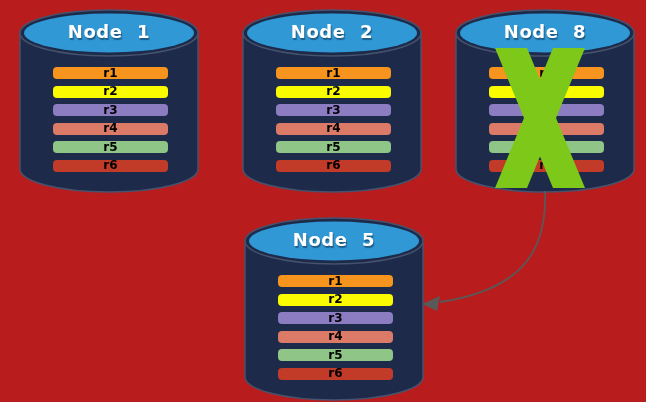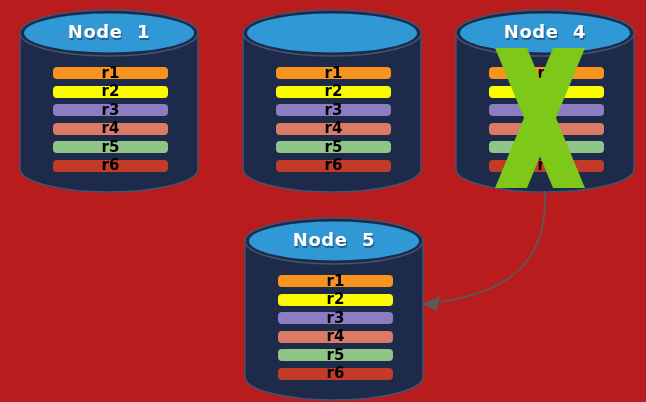--- a/index.html
+++ b/index.html
@@ -44,21 +44,21 @@
     position: absolute;
     left: 34px;
     width: 115px;
     height: 12px;
     border-radius: 4px;
     display: flex;
     align-items: center;
     justify-content: center;
   }
   .row-bar span {
-    font-size: 15px;
+    font-size: 12px;
     font-weight: bold;
     color: #000000;
     line-height: 11px;
   }
   .cross-x {
     position: absolute;
     left: 39px;
     top: 39px;
   }
   .arrow-layer {
@@ -105,20 +105,21 @@
     </div>
   </div>
     </div>
 
     <div class="node node-2">
       <svg class="cyl" width="180" height="192" viewBox="0 0 180 192">
         <path class="cyl-body" d="M 1,25 L 1,161 A 89 23 0 0 0 179,161 L 179,25 Z" stroke-width="1.5" fill="#1D2A4A" stroke="#46536E"></path>
         <ellipse class="cyl-rim" cx="90" cy="25" rx="89" ry="23" stroke-width="1.5" fill="#1D2A4A" stroke="#46536E"></ellipse>
         <ellipse class="cyl-top" cx="90" cy="25" rx="85" ry="19.5" fill="#2F98D5"></ellipse>
       </svg>
+      <div class="node-title" style="color: rgb(255, 255, 255);">Node 2</div>
       <div class="rows">
     <div class="row-bar" style="top: 59px; background: rgb(247, 148, 29);">
       <span style="color: rgb(0, 0, 0);">r1</span>
     </div>
 
     <div class="row-bar" style="top: 77.5px; background: rgb(251, 251, 0);">
       <span style="color: rgb(0, 0, 0);">r2</span>
     </div>
 
     <div class="row-bar" style="top: 96px; background: rgb(140, 124, 194);">
@@ -138,21 +139,21 @@
     </div>
   </div>
     </div>
 
     <div class="node node-3">
       <svg class="cyl" width="180" height="192" viewBox="0 0 180 192">
         <path class="cyl-body" d="M 1,25 L 1,161 A 89 23 0 0 0 179,161 L 179,25 Z" stroke-width="1.5" fill="#1D2A4A" stroke="#46536E"></path>
         <ellipse class="cyl-rim" cx="90" cy="25" rx="89" ry="23" stroke-width="1.5" fill="#1D2A4A" stroke="#46536E"></ellipse>
         <ellipse class="cyl-top" cx="90" cy="25" rx="85" ry="19.5" fill="#2F98D5"></ellipse>
       </svg>
-      <div class="node-title" style="color: rgb(255, 255, 255);">Node 4</div>
+      <div class="node-title" style="color: rgb(255, 255, 255);">Node 8</div>
       <div class="rows">
     <div class="row-bar" style="top: 59px; background: rgb(247, 148, 29);">
       <span style="color: rgb(0, 0, 0);">r1</span>
     </div>
 
     <div class="row-bar" style="top: 77.5px; background: rgb(251, 251, 0);">
       <span style="color: rgb(0, 0, 0);">r2</span>
     </div>
 
     <div class="row-bar" style="top: 96px; background: rgb(140, 124, 194);">

